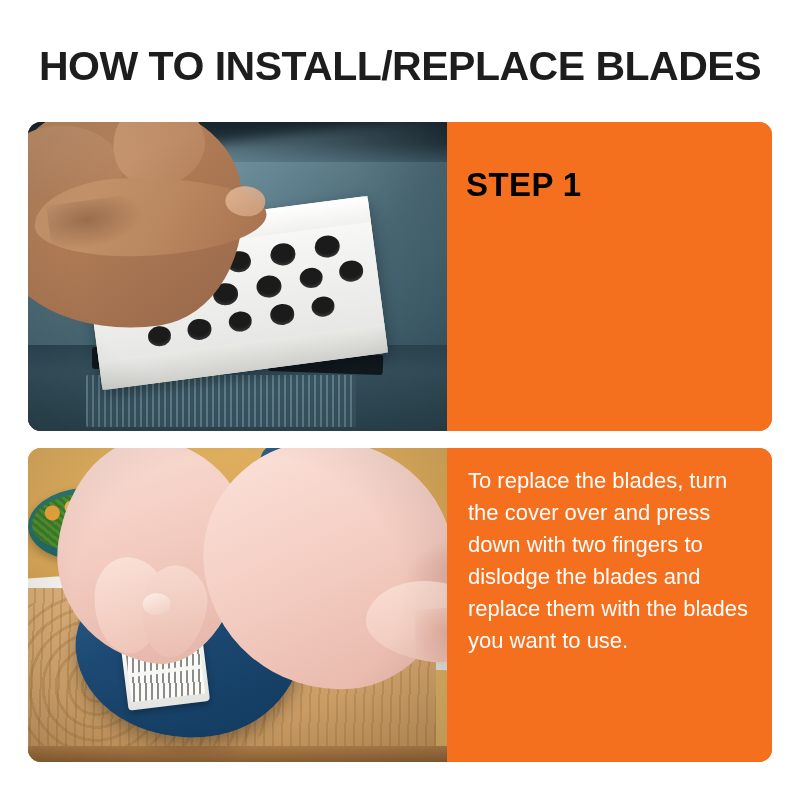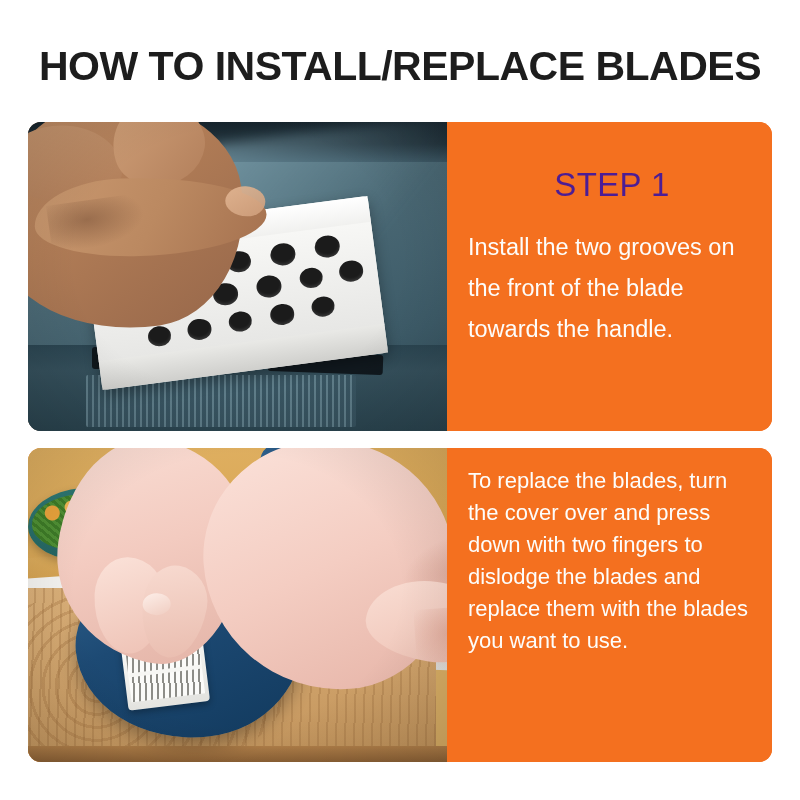--- a/index.html
+++ b/index.html
@@ -58,23 +58,23 @@
 
   .text-panel {
     flex: 1 1 auto;
     background: #f4701f;
     position: relative;
     padding: 0 14px 0 19px;
     box-sizing: border-box;
   }
 
   .step-heading {
-    color: #4c1d95;
-    font-weight: normal;
-    text-align: center;
+    color: #000000;
+    font-weight: bold;
+    text-align: left;
     white-space: nowrap;
   }
   #row-1 .step-heading { font-size: 33px; margin-top: 44px; letter-spacing: 0.4px; }
   #row-2 .step-heading { font-size: 31px; margin-top: 40px; letter-spacing: 0.4px; }
 
   .step-body {
     color: #fdfdfb;
     text-align: left;
   }
   #row-1 .step-body {
@@ -393,21 +393,20 @@
         <div class="finger-long"></div>
         <div class="knuckle-shade"></div>
         <div class="nail"></div>
       </div>
 
       <div class="photo-shade"></div>
     </div>
 
     <div class="text-panel">
       <div class="step-heading">STEP 1</div>
-      <div class="step-body">Install the two grooves on the front of the blade towards the handle.</div>
     </div>
   </div>
 
   <div class="step-row" id="row-2">
 
     <div class="photo p2">
       <div class="cloth"></div>
       <div class="cloth2"></div>
       <div class="white-sheet"></div>
       <div class="white-sheet2"></div>

